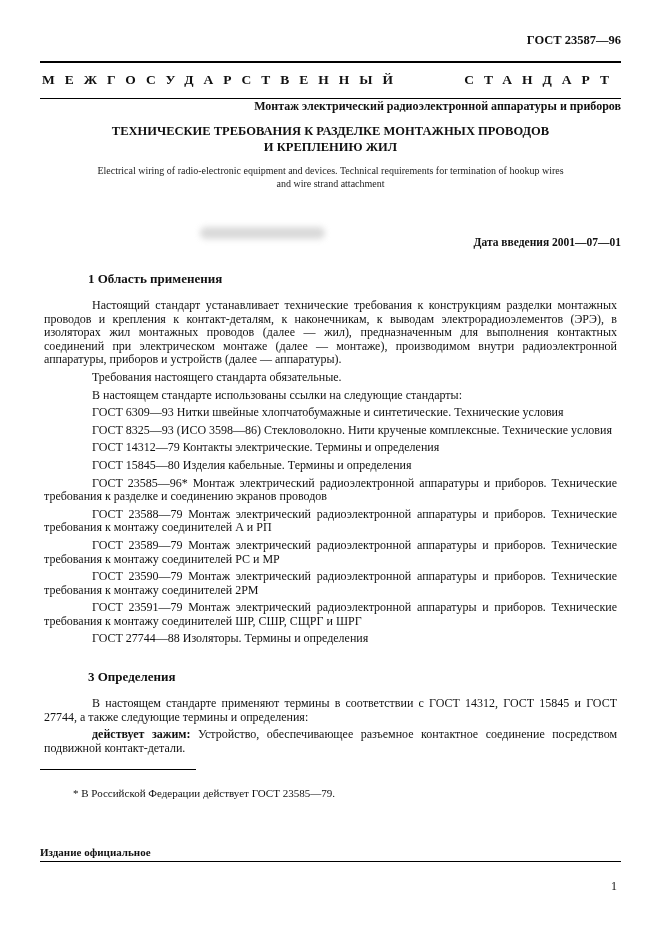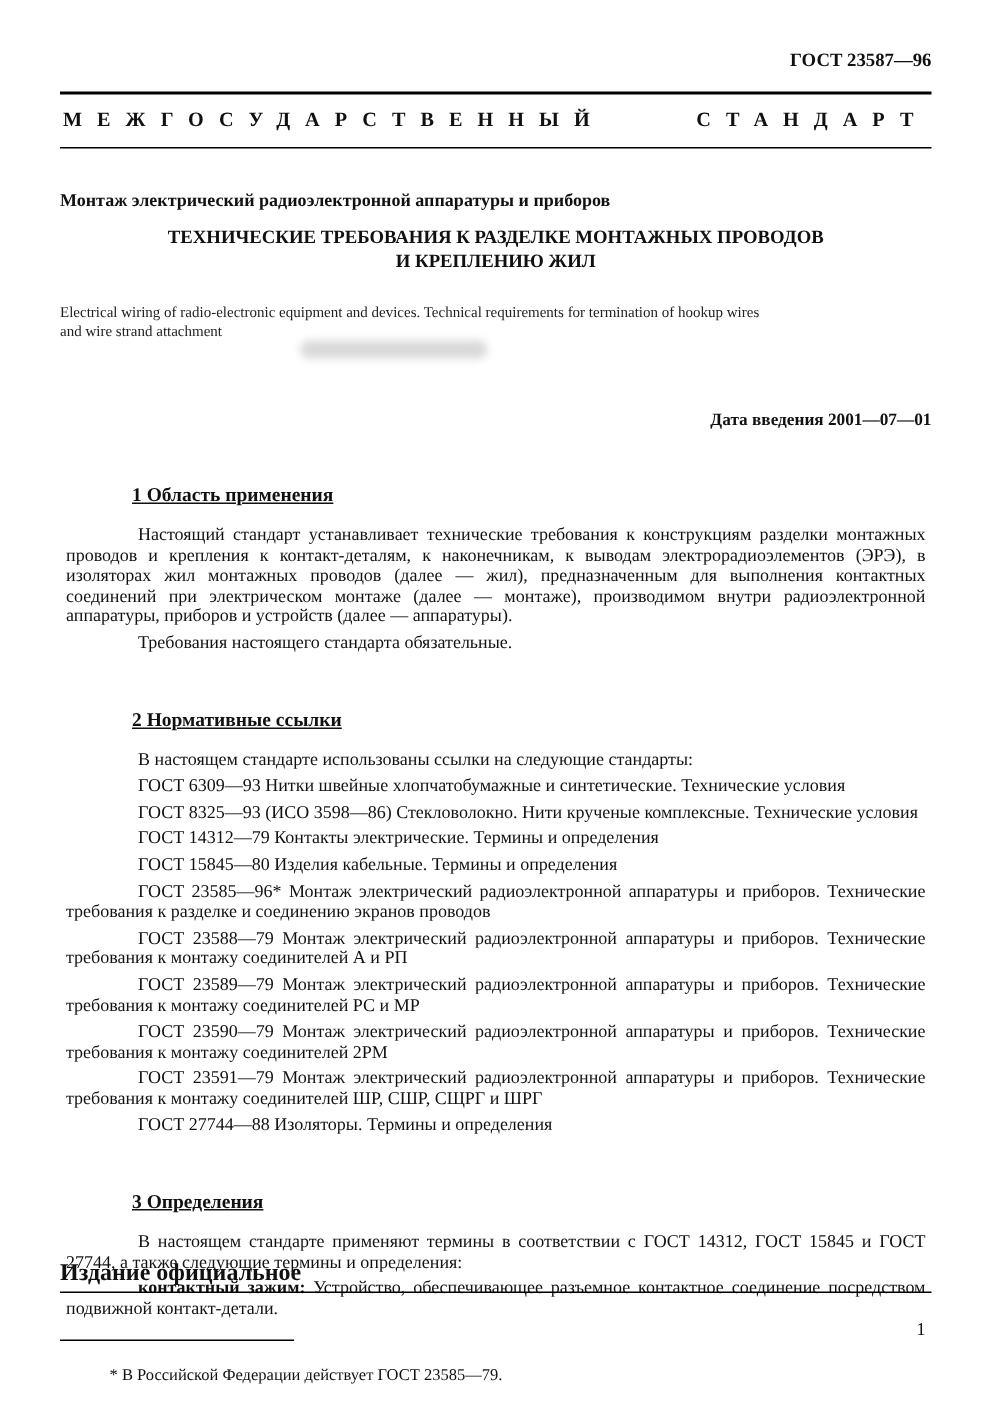--- a/index.html
+++ b/index.html
@@ -33,34 +33,35 @@
     display: flex;
     justify-content: space-between;
     align-items: center;
     padding: 9px 2px 10px 2px;
     font-weight: bold;
     font-size: 13.5px;
   }
   .banner span { letter-spacing: 10px; white-space: nowrap; }
 
   .subject-ru {
-    margin-top: 27px;
-    text-align: left;
+    margin-top: 0;
+    text-align: right;
     font-weight: bold;
     font-size: 12px;
   }
   .title-main {
     margin-top: 9px;
     text-align: center;
     font-weight: bold;
     font-size: 12.5px;
     line-height: 16px;
   }
   .subject-en {
-    margin-top: 21px;
+    margin-top: 10px;
+    text-align: center;
     font-size: 10px;
     line-height: 12.5px;
     color: #222;
   }
 
   .smudge {
     position: absolute;
     left: 200px; top: 227px;
     width: 125px; height: 12px;
     background: #9b9b9b;
@@ -70,24 +71,23 @@
   }
 
   .date-line {
     margin-top: 46px;
     text-align: right;
     font-weight: bold;
     font-size: 11.5px;
   }
 
   .sec-heading {
-    margin: 36px 0 12px 48px;
+    margin: 23px 0 12px 48px;
     font-weight: bold;
     font-size: 13px;
-    text-decoration: underline;
   }
 
   p.body {
     margin: 4px;
     font-size: 12px;
     line-height: 13.6px;
     text-align: justify;
     text-indent: 48px;
   }
   p.body b { font-weight: bold; }
@@ -105,21 +105,21 @@
     text-indent: 16px;
   }
 
   .footer-block {
     position: absolute;
     left: 40px; right: 40px;
     bottom: 74px;
   }
   .edition {
     font-weight: bold;
-    font-size: 16px;
+    font-size: 11px;
     margin: 12px 0 3px 0;
   }
   .footer-rule { border: 0; border-top: 1.5px solid #000; margin: 0; }
 
   .page-number {
     position: absolute;
     right: 44px; bottom: 42px;
     font-size: 12px;
   }
 </style>
@@ -151,36 +151,35 @@
       <div>Electrical wiring of radio-electronic equipment and devices. Technical requirements for termination of hookup wires</div>
       <div>and wire strand attachment</div>
     </div>
 
     <div class="date-line">Дата введения 2001—07—01</div>
 
     <div class="sec-heading">1 Область применения</div>
     <p class="body">Настоящий стандарт устанавливает технические требования к конструкциям разделки монтажных проводов и крепления к контакт-деталям, к наконечникам, к выводам электрорадиоэлементов (ЭРЭ), в изоляторах жил монтажных проводов (далее — жил), предназначенным для выполнения контактных соединений при электрическом монтаже (далее — монтаже), производимом внутри радиоэлектронной аппаратуры, приборов и устройств (далее — аппаратуры).</p>
     <p class="body">Требования настоящего стандарта обязательные.</p>
 
-    <div class="sec-heading">2 Нормативные ссылки</div>
     <p class="body">В настоящем стандарте использованы ссылки на следующие стандарты:</p>
     <p class="body">ГОСТ 6309—93 Нитки швейные хлопчатобумажные и синтетические. Технические условия</p>
     <p class="body">ГОСТ 8325—93 (ИСО 3598—86) Стекловолокно. Нити крученые комплексные. Технические условия</p>
     <p class="body">ГОСТ 14312—79 Контакты электрические. Термины и определения</p>
     <p class="body">ГОСТ 15845—80 Изделия кабельные. Термины и определения</p>
     <p class="body">ГОСТ 23585—96* Монтаж электрический радиоэлектронной аппаратуры и приборов. Технические требования к разделке и соединению экранов проводов</p>
     <p class="body">ГОСТ 23588—79 Монтаж электрический радиоэлектронной аппаратуры и приборов. Технические требования к монтажу соединителей А и РП</p>
     <p class="body">ГОСТ 23589—79 Монтаж электрический радиоэлектронной аппаратуры и приборов. Технические требования к монтажу соединителей РС и МР</p>
     <p class="body">ГОСТ 23590—79 Монтаж электрический радиоэлектронной аппаратуры и приборов. Технические требования к монтажу соединителей 2РМ</p>
     <p class="body">ГОСТ 23591—79 Монтаж электрический радиоэлектронной аппаратуры и приборов. Технические требования к монтажу соединителей ШР, СШР, СЩРГ и ШРГ</p>
     <p class="body">ГОСТ 27744—88 Изоляторы. Термины и определения</p>
 
     <div class="sec-heading">3 Определения</div>
     <p class="body">В настоящем стандарте применяют термины в соответствии с ГОСТ 14312, ГОСТ 15845 и ГОСТ 27744, а также следующие термины и определения:</p>
-    <p class="body"><b>контактный зажим:</b> <span>Устройство, обеспечивающее разъемное контактное соединение посредством подвижной контакт-детали.</span></p>
+    <p class="body"><b>действует зажим:</b> <span>Устройство, обеспечивающее разъемное контактное соединение посредством подвижной контакт-детали.</span></p>
 
     <div class="footnote-block">
       <div class="footnote-rule"></div>
       <p class="footnote-text">* В Российской Федерации действует ГОСТ 23585—79.</p>
     </div>
 
   </div>
 
   <div class="smudge"></div>
 

